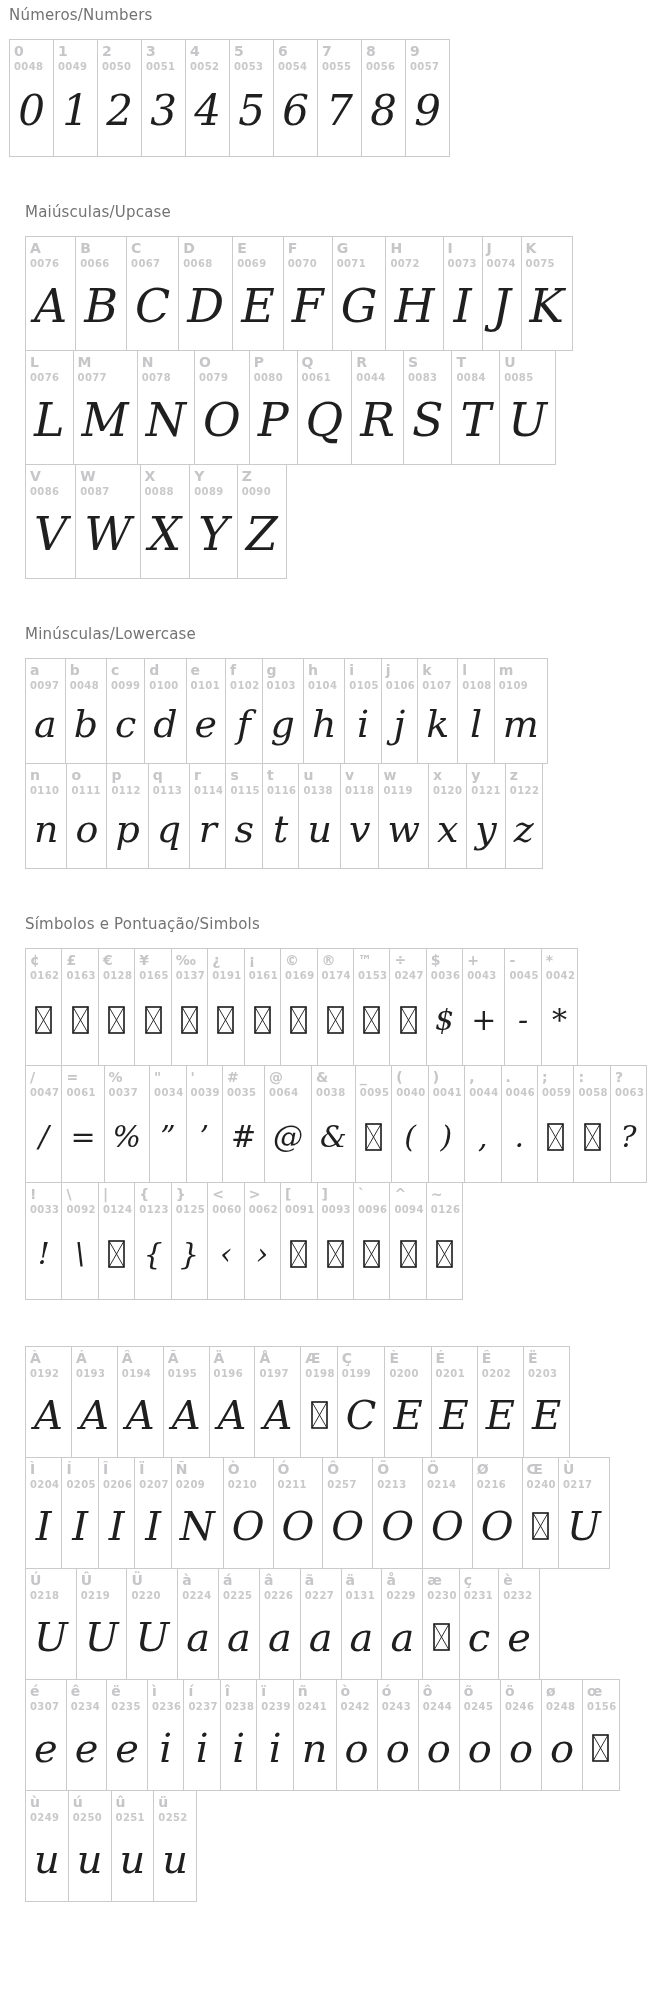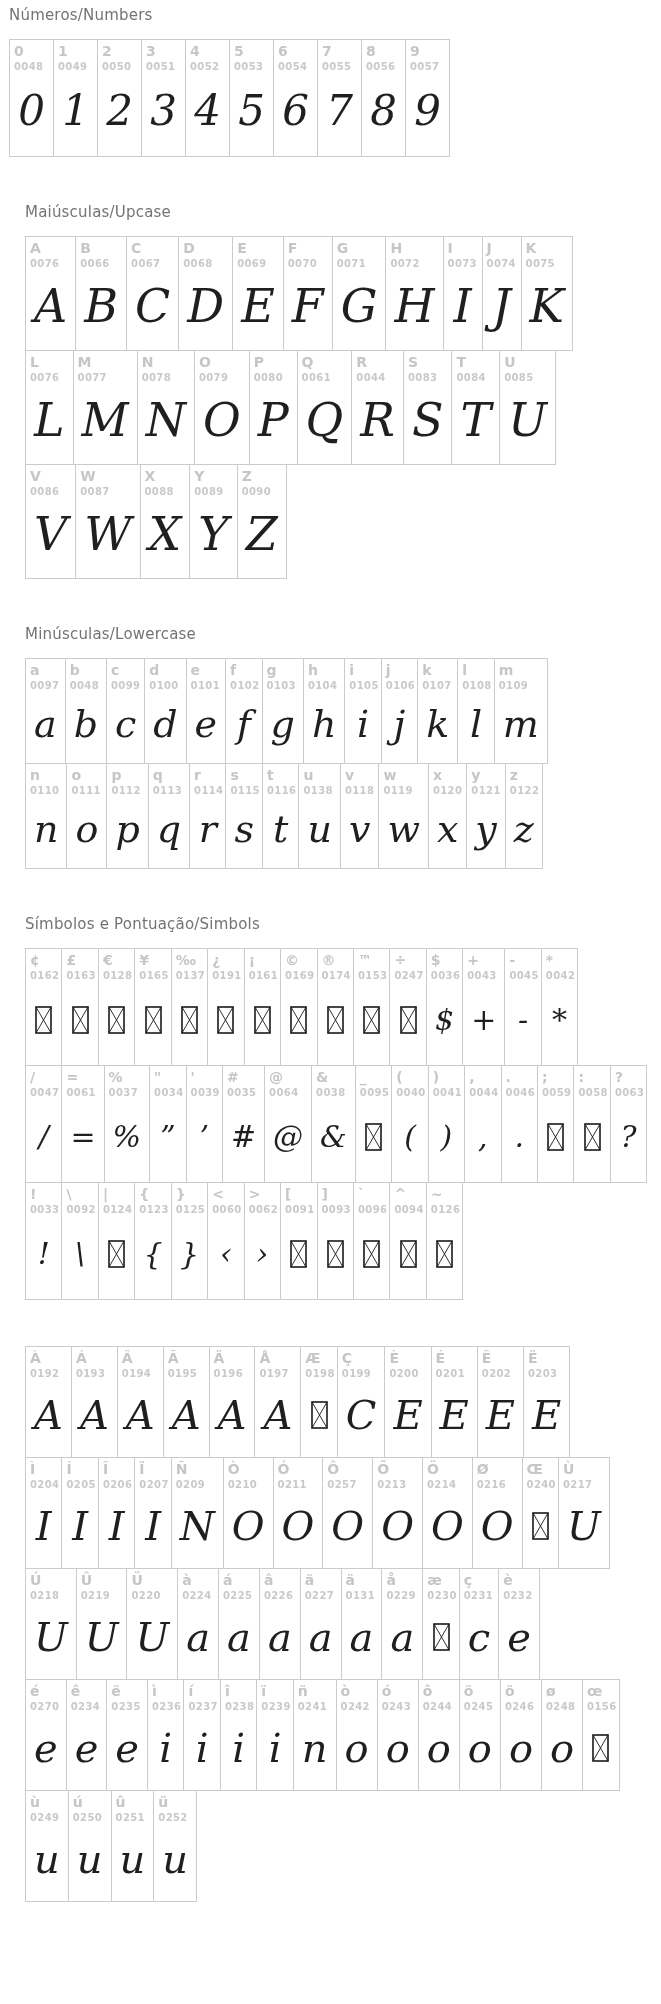--- a/index.html
+++ b/index.html
@@ -1493,21 +1493,21 @@
               </div>
               <div class="cell-glyph">
                 <span class="glyph-text">e</span>
               </div>
             </div>
           </div>
           <div class="charmap-row">
             <div class="char-cell">
               <div class="cell-head">
                 <span class="cell-label">é</span>
-                <span class="cell-code">0270</span>
+                <span class="cell-code">0307</span>
               </div>
               <div class="cell-glyph">
                 <span class="glyph-text">e</span>
               </div>
             </div>
             <div class="char-cell">
               <div class="cell-head">
                 <span class="cell-label">ê</span>
                 <span class="cell-code">0234</span>
               </div>

